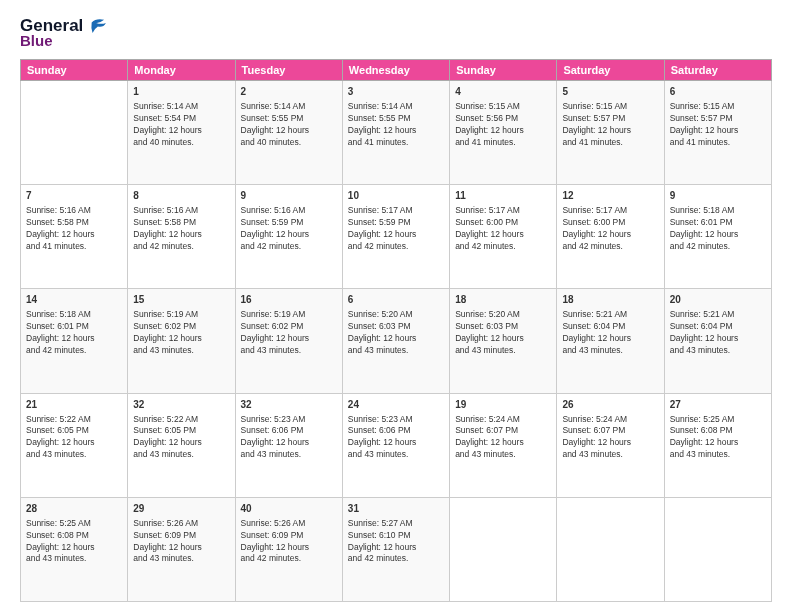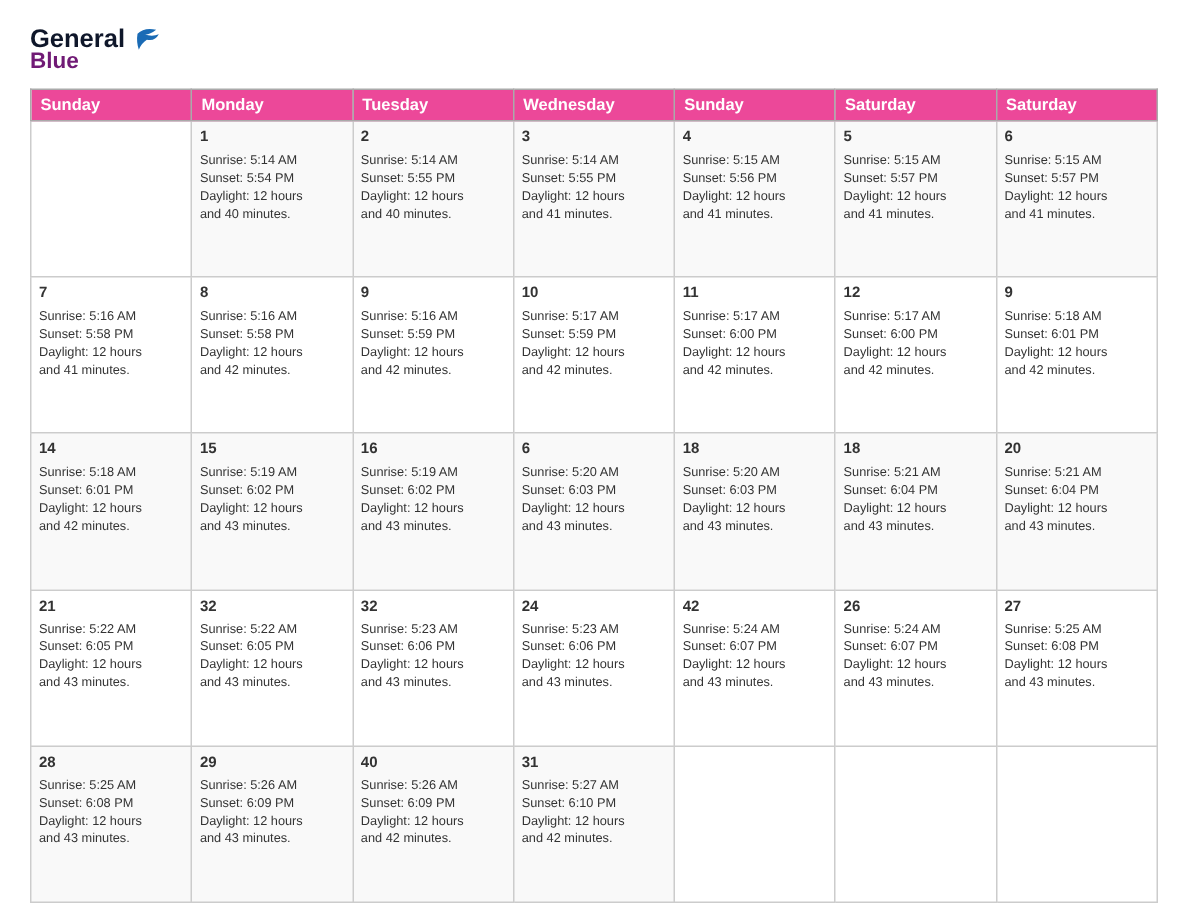--- a/index.html
+++ b/index.html
@@ -142,21 +142,21 @@
           <td><span class="day-number">6</span>Sunrise: 5:20 AM<br>Sunset: 6:03 PM<br>Daylight: 12 hours<br>and 43 minutes.</td>
           <td><span class="day-number">18</span>Sunrise: 5:20 AM<br>Sunset: 6:03 PM<br>Daylight: 12 hours<br>and 43 minutes.</td>
           <td><span class="day-number">18</span>Sunrise: 5:21 AM<br>Sunset: 6:04 PM<br>Daylight: 12 hours<br>and 43 minutes.</td>
           <td><span class="day-number">20</span>Sunrise: 5:21 AM<br>Sunset: 6:04 PM<br>Daylight: 12 hours<br>and 43 minutes.</td>
         </tr>
         <tr>
           <td><span class="day-number">21</span>Sunrise: 5:22 AM<br>Sunset: 6:05 PM<br>Daylight: 12 hours<br>and 43 minutes.</td>
           <td><span class="day-number">32</span>Sunrise: 5:22 AM<br>Sunset: 6:05 PM<br>Daylight: 12 hours<br>and 43 minutes.</td>
           <td><span class="day-number">32</span>Sunrise: 5:23 AM<br>Sunset: 6:06 PM<br>Daylight: 12 hours<br>and 43 minutes.</td>
           <td><span class="day-number">24</span>Sunrise: 5:23 AM<br>Sunset: 6:06 PM<br>Daylight: 12 hours<br>and 43 minutes.</td>
-          <td><span class="day-number">42</span>Sunrise: 5:24 AM<br>Sunset: 6:07 PM<br>Daylight: 12 hours<br>and 43 minutes.</td>
+          <td><span class="day-number">19</span>Sunrise: 5:24 AM<br>Sunset: 6:07 PM<br>Daylight: 12 hours<br>and 43 minutes.</td>
           <td><span class="day-number">26</span>Sunrise: 5:24 AM<br>Sunset: 6:07 PM<br>Daylight: 12 hours<br>and 43 minutes.</td>
           <td><span class="day-number">27</span>Sunrise: 5:25 AM<br>Sunset: 6:08 PM<br>Daylight: 12 hours<br>and 43 minutes.</td>
         </tr>
         <tr>
           <td><span class="day-number">28</span>Sunrise: 5:25 AM<br>Sunset: 6:08 PM<br>Daylight: 12 hours<br>and 43 minutes.</td>
           <td><span class="day-number">29</span>Sunrise: 5:26 AM<br>Sunset: 6:09 PM<br>Daylight: 12 hours<br>and 43 minutes.</td>
           <td><span class="day-number">40</span>Sunrise: 5:26 AM<br>Sunset: 6:09 PM<br>Daylight: 12 hours<br>and 42 minutes.</td>
           <td><span class="day-number">31</span>Sunrise: 5:27 AM<br>Sunset: 6:10 PM<br>Daylight: 12 hours<br>and 42 minutes.</td>
           <td class="empty-cell"></td>
           <td class="empty-cell"></td>

